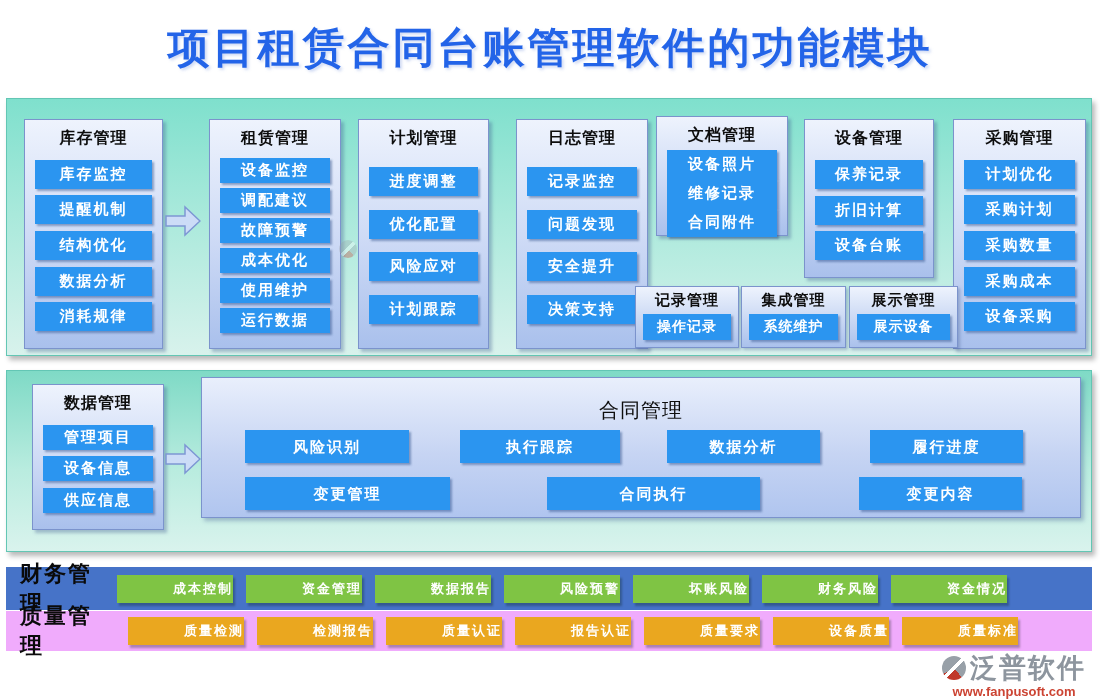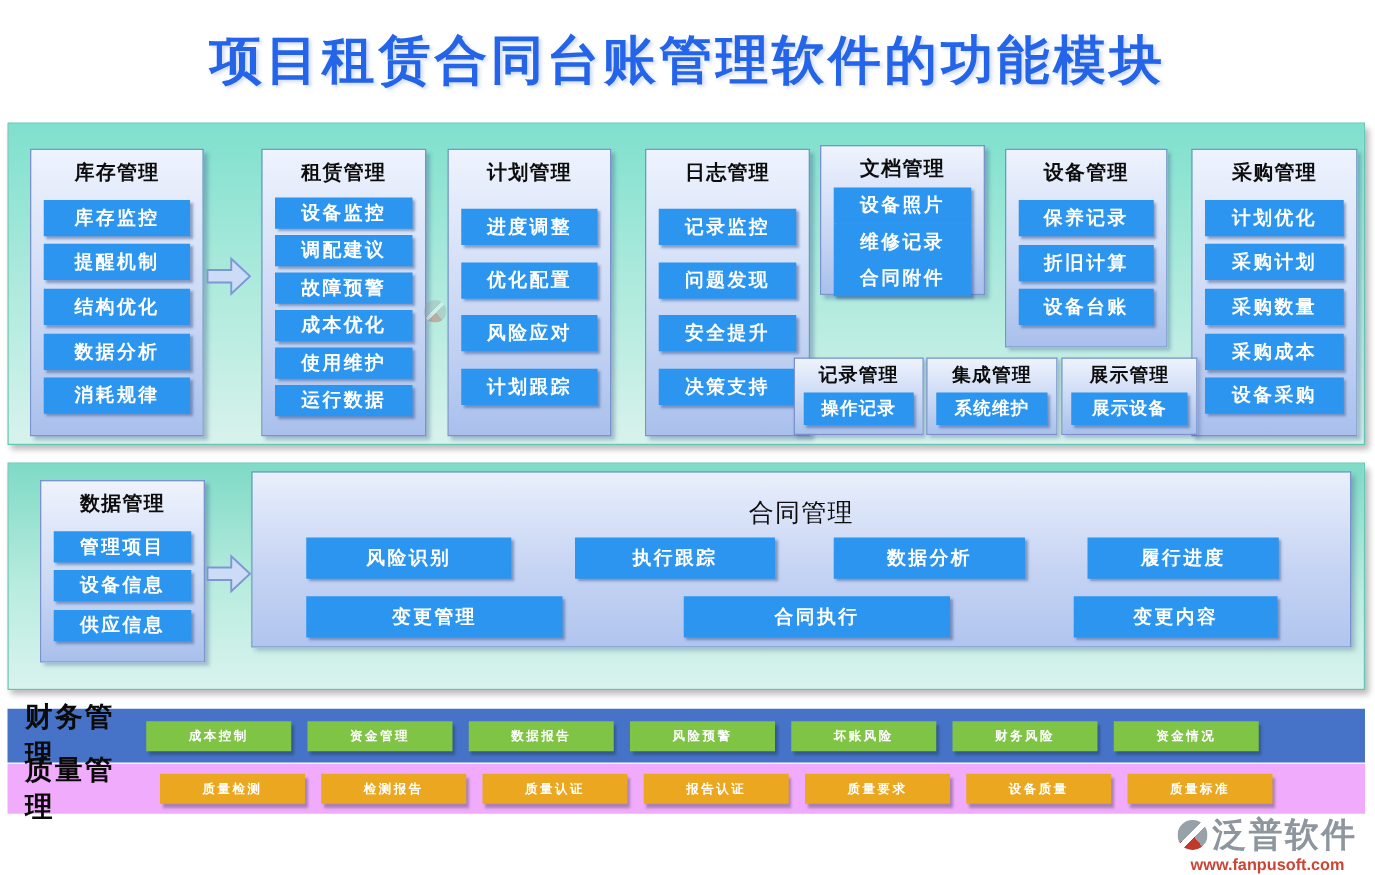--- a/index.html
+++ b/index.html
@@ -70,21 +70,21 @@
 
   
   .band{position:absolute;left:6px;width:1086px;display:flex;align-items:center;box-sizing:border-box;}
   .band-fin{top:567px;height:43px;background:#4673c8;}
   .band-qual{top:611px;height:40px;background:#f0abfc;}
   .band-label{flex:0 0 auto;width:86px;margin-left:14px;font-weight:bold;font-size:22px;
               color:#0a0a0a;letter-spacing:2px;}
   .band-btns{display:flex;}
   .band-fin .band-btns{margin-left:11px;gap:13px;}
   .band-qual .band-btns{margin-left:22px;gap:13px;}
-  .bbtn{width:116px;text-align:center;font-weight:bold;font-size:10px;color:#fff;
+  .bbtn{width:116px;text-align:right;font-weight:bold;font-size:13px;color:#fff;
         padding:5px 0;letter-spacing:2px;box-shadow:2px 3px 2px rgba(10,30,20,.3);}
   .bbtn-green{background:#7fc444;}
   .bbtn-orange{background:#eaa71f;}
 
   
   .footer{position:absolute;right:14px;top:650px;}
   .logo-line{display:flex;align-items:center;gap:4px;}
   .logo-icon{width:24px;height:24px;border-radius:50%;
              background:linear-gradient(135deg,rgba(255,255,255,0) 44%,#ffffff 44%,#ffffff 56%,rgba(255,255,255,0) 56%),
                         conic-gradient(from 140deg,#c0392b 0 100deg,#98a0a8 100deg 360deg);}

